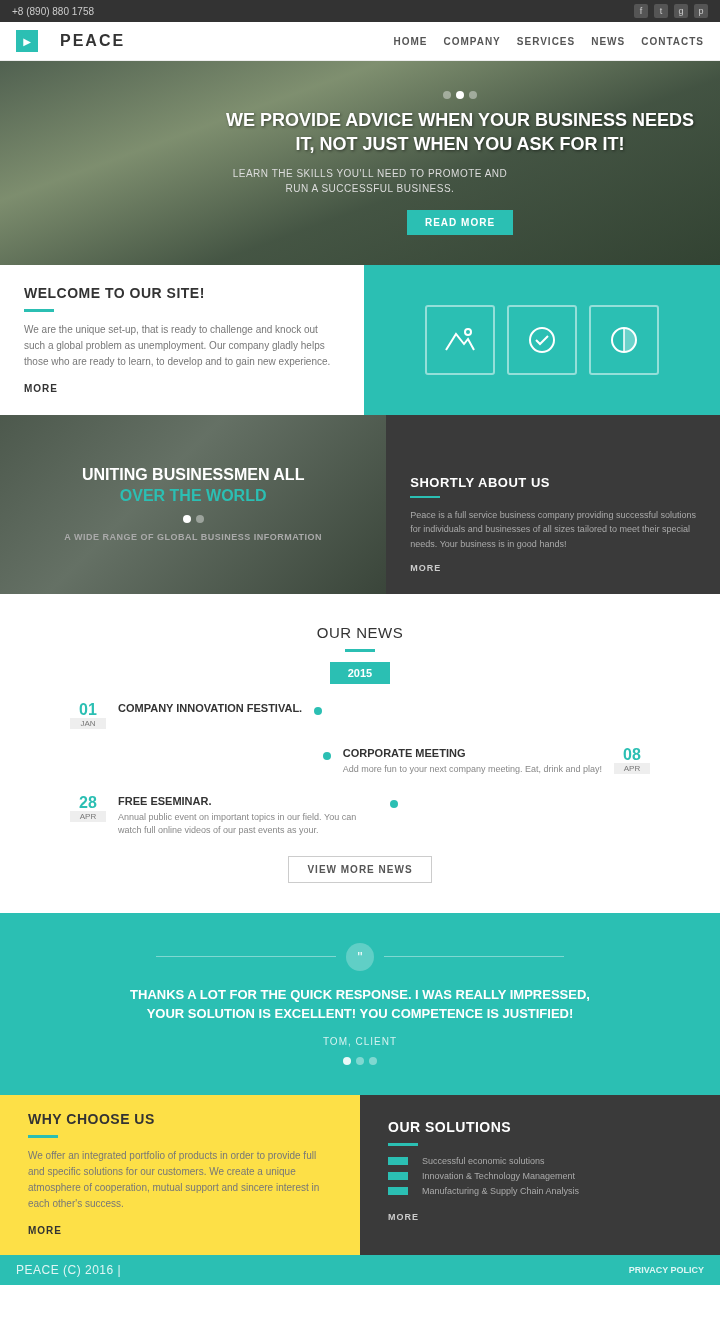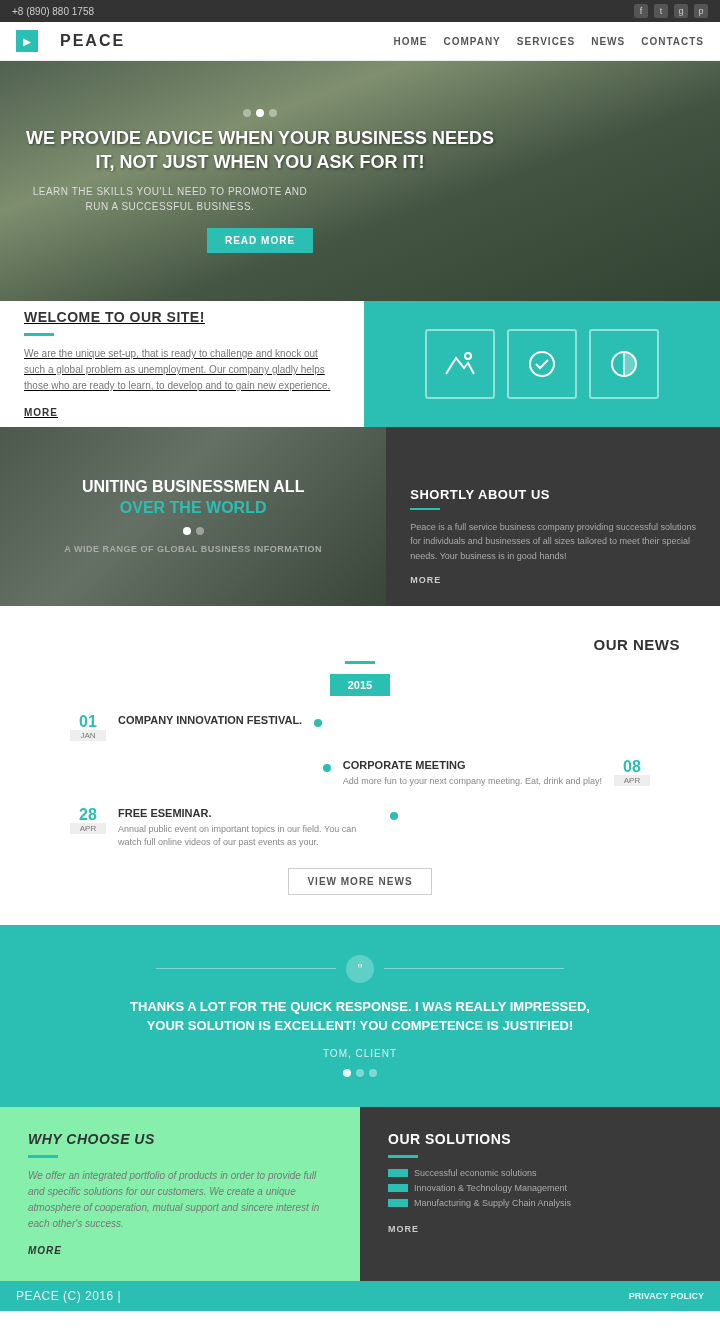--- a/index.html
+++ b/index.html
@@ -41,24 +41,24 @@
     }
     .logo-icon::after { content: '▶'; color: #fff; font-size: 10px; }
     .logo-text { font-size: 16px; font-weight: bold; letter-spacing: 2px; color: #333; }
     .nav { display: flex; gap: 16px; }
     .nav-item { font-size: 10px; color: #555; text-decoration: none; font-weight: bold; letter-spacing: 1px; cursor: pointer; }
 
     
     .hero {
       background: linear-gradient(rgba(40,50,40,0.55), rgba(40,50,40,0.55)),
                   linear-gradient(135deg, #4a5a4a 0%, #7a8a6a 40%, #3a4a3a 100%);
-      height: 240px;
+      height: 204px;
       display: flex;
       flex-direction: column;
-      align-items: flex-start;
+      align-items: flex-end;
       justify-content: center;
       text-align: center;
       padding: 20px;
       position: relative;
       overflow: hidden;
     }
     .hero-bg-overlay {
       position: absolute; inset: 0;
       background: linear-gradient(160deg, #556655 0%, #889977 30%, #445544 60%, #334433 100%);
       opacity: 0.85;
@@ -82,22 +82,21 @@
     }
 
     
     .welcome-section {
       display: flex;
       min-height: 120px;
     }
     .welcome-left {
       flex: 1;
       background: #fff;
-      padding: 8px 24px;
-      text-decoration: underline;
+      padding: 20px 24px;
     }
     .welcome-right {
       flex: 1;
       background: #2bbfb3;
       display: flex;
       align-items: center;
       justify-content: center;
       gap: 12px;
       padding: 20px;
     }
@@ -153,21 +152,21 @@
     .mid-right-underline { width: 30px; height: 2px; background: #2bbfb3; margin-bottom: 10px; }
     .mid-right-text { font-size: 9px; color: #aaa; line-height: 1.6; margin-bottom: 8px; }
     .link-more-light { font-size: 9px; color: #ccc; font-weight: bold; letter-spacing: 1px; cursor: pointer; }
 
     
     .news-section {
       background: #fff;
       padding: 30px 40px;
       text-align: center;
     }
-    .news-section-title { font-size: 15px; font-weight: bold; color: #333; letter-spacing: 0.5px; text-align: right; }
+    .news-section-title { font-size: 15px; font-weight: normal; color: #333; letter-spacing: 0.5px; }
     .news-underline { width: 30px; height: 3px; background: #2bbfb3; margin: 8px auto 10px; }
     .news-subtitle { font-size: 10px; color: #888; line-height: 1.6; max-width: 300px; margin: 0 auto 14px; }
     .year-badge {
       display: inline-block;
       background: #2bbfb3;
       color: #fff;
       padding: 5px 18px;
       font-size: 11px;
       font-weight: bold;
       margin-bottom: 18px;
@@ -243,36 +242,35 @@
     }
     .testimonial-dots { display: flex; gap: 5px; justify-content: center; }
 
     
     .bottom-section {
       display: flex;
       min-height: 160px;
     }
     .bottom-left {
       flex: 1;
-      background: #86efac;
-      padding: 24px 28px;
-      font-style: italic;
+      background: #fde047;
+      padding: 16px 28px;
     }
     .bottom-right {
       flex: 1;
       background: #3a3a3a;
       padding: 24px 28px;
     }
     .bottom-right .section-title { color: #fff; }
     .bottom-right .section-underline { background: #2bbfb3; }
     .solutions-list { margin: 8px 0 12px; }
     .solution-item {
       display: flex;
       align-items: center;
-      gap: 6px;
+      gap: 14px;
       margin-bottom: 5px;
     }
     .solution-bar { width: 20px; height: 8px; background: #2bbfb3; }
     .solution-text { font-size: 9px; color: #aaa; }
 
     
     .footer {
       background: #2bbfb3;
       padding: 8px 16px;
       display: flex;

